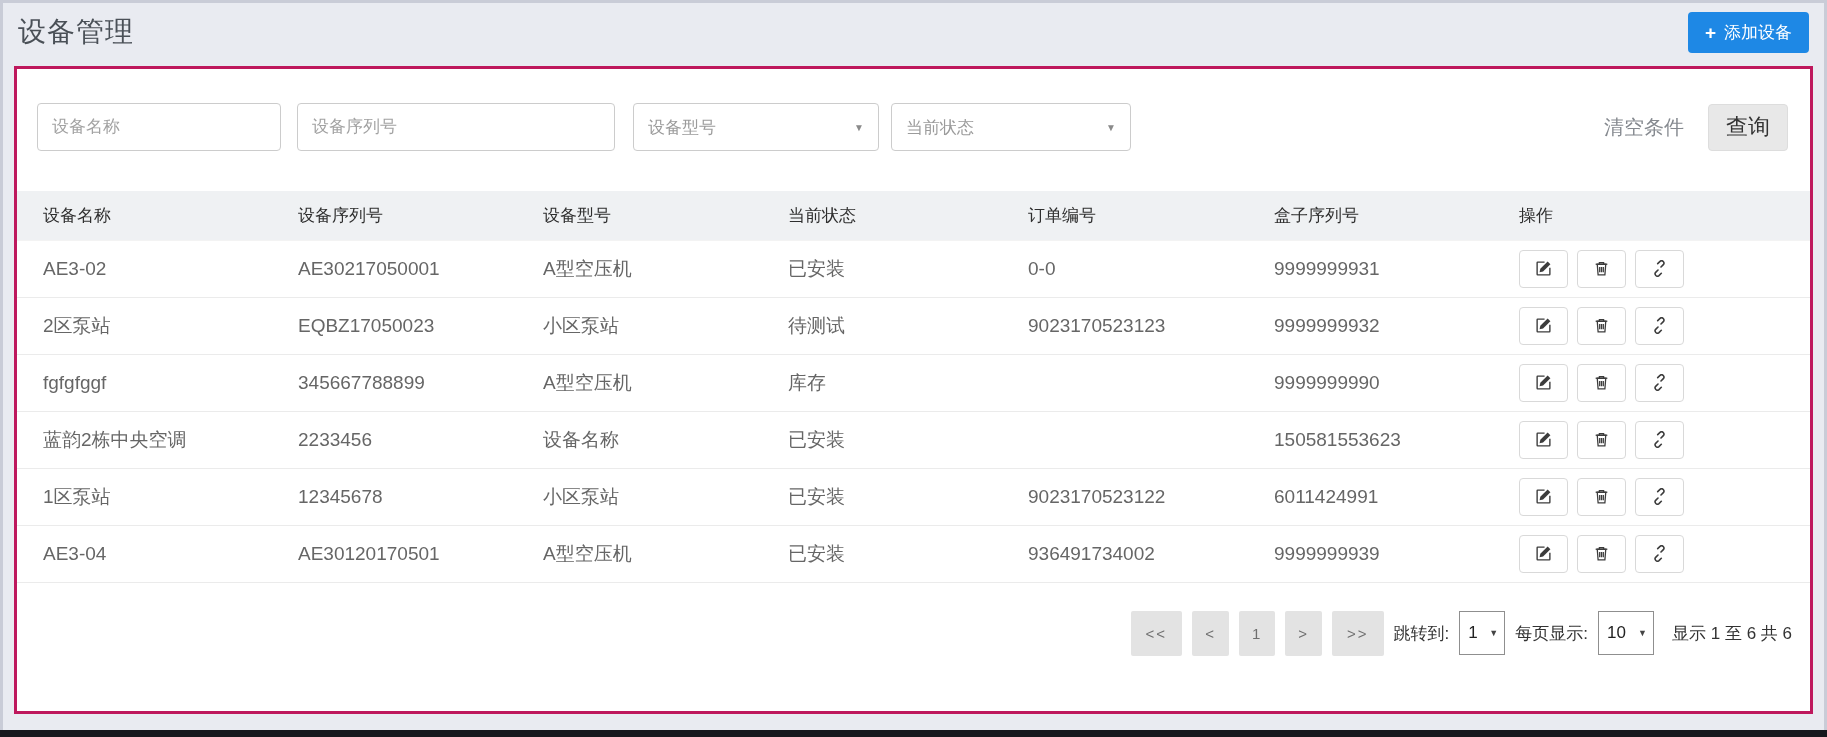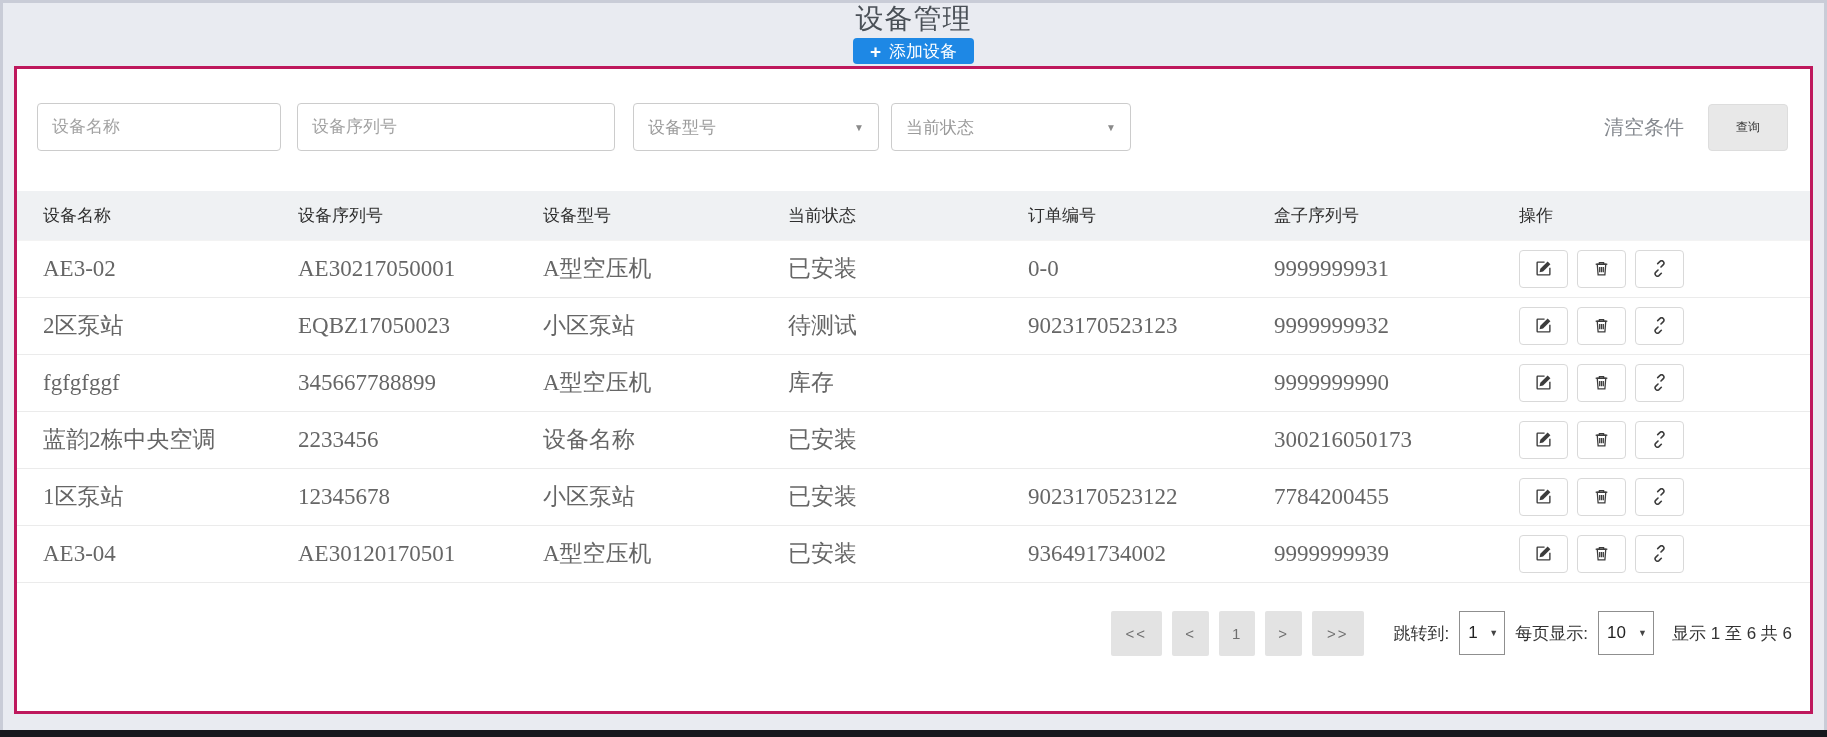--- a/index.html
+++ b/index.html
@@ -20,21 +20,20 @@
   .bottom-bar {
     position:absolute; left:0; right:0; bottom:0; height:7px;
     background:#16181d; z-index:60;
   }
 
   
   .topbar {
     position:absolute; top:0; left:0; right:0; height:64px;
     display:flex; align-items:center; justify-content:space-between;
     padding:0 18px;
-    flex-direction:column;
   }
   .page-title { font-size:28px; color:#4a5057; letter-spacing:1px; }
   .add-btn {
     display:flex; align-items:center; gap:8px;
     background:#1e88e5; color:#fff; border:none; border-radius:4px;
     height:41px; padding:0 17px; font-size:17px; cursor:pointer;
     font-family:inherit;
   }
   .add-btn .plus { font-size:19px; font-weight:bold; line-height:1; }
 
@@ -64,30 +63,30 @@
   .fs-model  { width:246px; margin-left:18px; }
   .fs-status { width:240px; margin-left:12px; }
   .caret { font-size:10px; color:#8a8a8a; }
   .clear-link {
     margin-left:auto; color:#85898f; font-size:20px; cursor:pointer;
     white-space:nowrap;
   }
   .search-btn {
     margin-left:24px; width:80px; height:47px;
     background:#e8e8e8; border:1px solid #ddd; border-radius:4px;
-    font-size:12px; color:#333; cursor:pointer; font-family:inherit;
+    font-size:22px; color:#333; cursor:pointer; font-family:inherit;
   }
 
   
   table { width:100%; border-collapse:collapse; table-layout:fixed; margin-top:40px; }
   thead th {
     background:#eff1f3; height:49px; text-align:left;
     font-size:17px; color:#2e2e2e; font-weight:normal;
   }
-  tbody td { height:57px; font-size:23px; color:#666; border-bottom:1px solid #ebebeb;font-family:Liberation Serif, serif; }
+  tbody td { height:57px; font-size:19px; color:#666; border-bottom:1px solid #ebebeb; }
   th:first-child, td:first-child { padding-left:26px; }
   tbody tr:first-child td { border-top:1px solid #f3f3f3; }
 
   .row-actions { display:flex; gap:9px; align-items:center; }
   .icon-btn {
     width:49px; height:38px; background:#fff;
     border:1px solid #d9d9d9; border-radius:4px; cursor:pointer;
     display:flex; align-items:center; justify-content:center;
   }
   .icon-btn svg { width:17px; height:17px; }
@@ -96,21 +95,21 @@
   .pagerbar {
     display:flex; align-items:center; justify-content:flex-end;
     margin:28px 18px 0 0; gap:10px; font-size:17px; color:#333;
   }
   .pg-btn {
     height:45px; background:#e3e3e3; border:none; border-radius:2px;
     color:#6f6f6f; font-size:15px; cursor:pointer; padding:0 13px;
     font-family:inherit; letter-spacing:2px;
   }
   .pg-wide { padding:0 15px; }
-  .jump-label { margin-left:20px; white-space:nowrap; }
+  .jump-label { margin-left:0; white-space:nowrap; }
   .mini-select {
     display:flex; align-items:center; justify-content:space-between;
     border:1px solid #8f8f8f; background:#fff; height:44px;
     padding:0 6px 0 8px; cursor:pointer; gap:6px; color:#222;
   }
   .ms-page { width:46px; }
   .ms-size { width:56px; }
   .mini-select .caret { font-size:9px; color:#444; }
   .summary { margin-left:8px; white-space:nowrap; color:#333; }
 </style>
@@ -259,21 +258,21 @@
           </button>
         </div>
       </td>
     </tr>
         <tr>
       <td>蓝韵2栋中央空调</td>
       <td>2233456</td>
       <td>设备名称</td>
       <td>已安装</td>
       <td></td>
-      <td>300216050173</td>
+      <td>150581553623</td>
       <td>
         <div class="row-actions">
           <button class="icon-btn" title="">
             <svg viewBox="0 0 16 16">
               <path d="M14 7.2v6.3c0 .3-.2.5-.5.5h-11c-.3 0-.5-.2-.5-.5v-11c0-.3.2-.5.5-.5H9" stroke="#3c3c3c" fill="none" stroke-width="1.3"></path>
               <path d="M11.9 1.3l2.6 2.6-6.9 6.9-3.3.7.7-3.3z" fill="#3c3c3c"></path>
             </svg>
           </button>
           <button class="icon-btn" title="">
             <svg viewBox="0 0 16 16" fill="none" stroke="#3c3c3c" stroke-width="1.2">
@@ -291,21 +290,21 @@
           </button>
         </div>
       </td>
     </tr>
         <tr>
       <td>1区泵站</td>
       <td>12345678</td>
       <td>小区泵站</td>
       <td>已安装</td>
       <td>9023170523122</td>
-      <td>7784200455</td>
+      <td>6011424991</td>
       <td>
         <div class="row-actions">
           <button class="icon-btn" title="">
             <svg viewBox="0 0 16 16">
               <path d="M14 7.2v6.3c0 .3-.2.5-.5.5h-11c-.3 0-.5-.2-.5-.5v-11c0-.3.2-.5.5-.5H9" stroke="#3c3c3c" fill="none" stroke-width="1.3"></path>
               <path d="M11.9 1.3l2.6 2.6-6.9 6.9-3.3.7.7-3.3z" fill="#3c3c3c"></path>
             </svg>
           </button>
           <button class="icon-btn" title="">
             <svg viewBox="0 0 16 16" fill="none" stroke="#3c3c3c" stroke-width="1.2">

